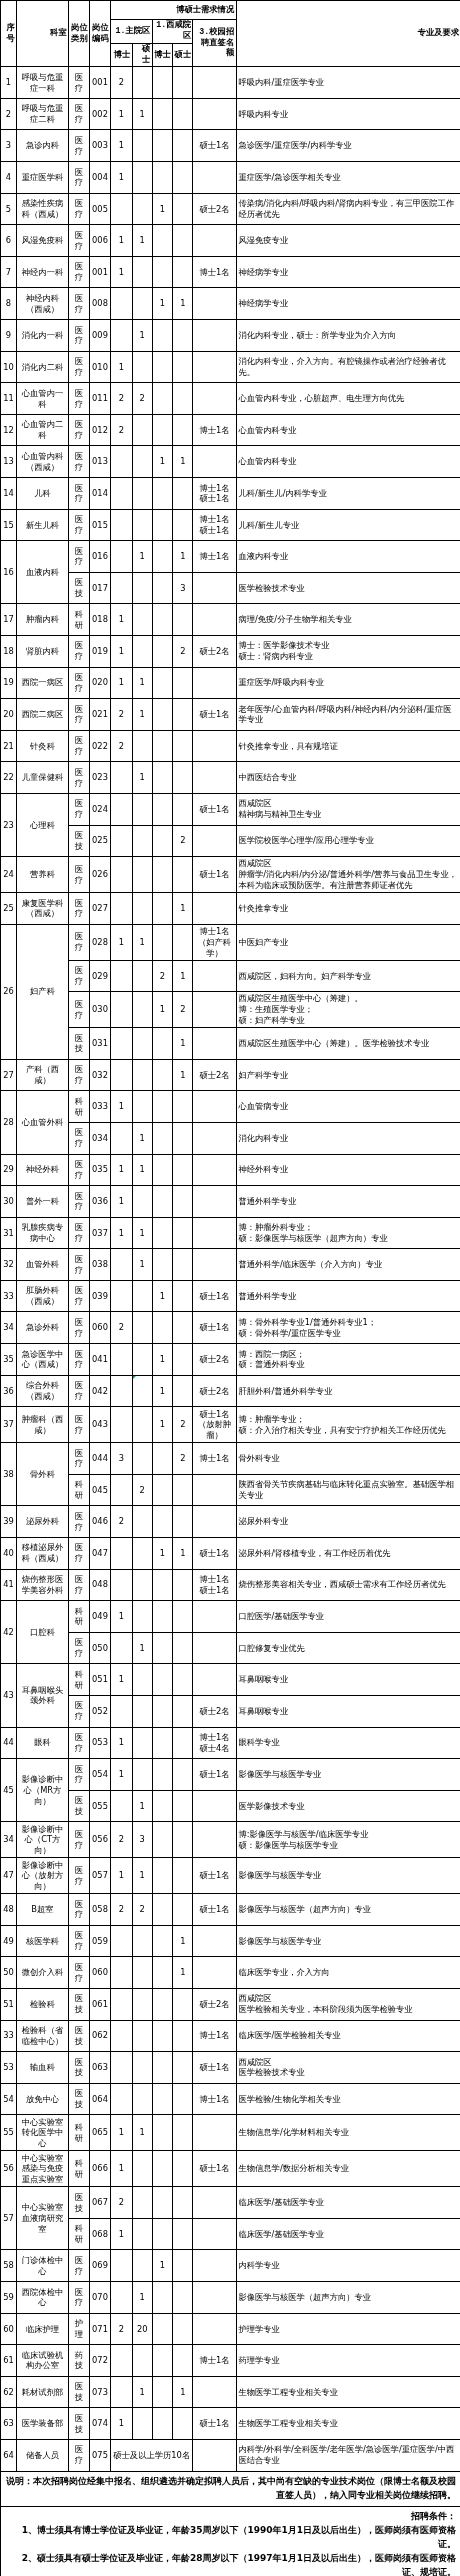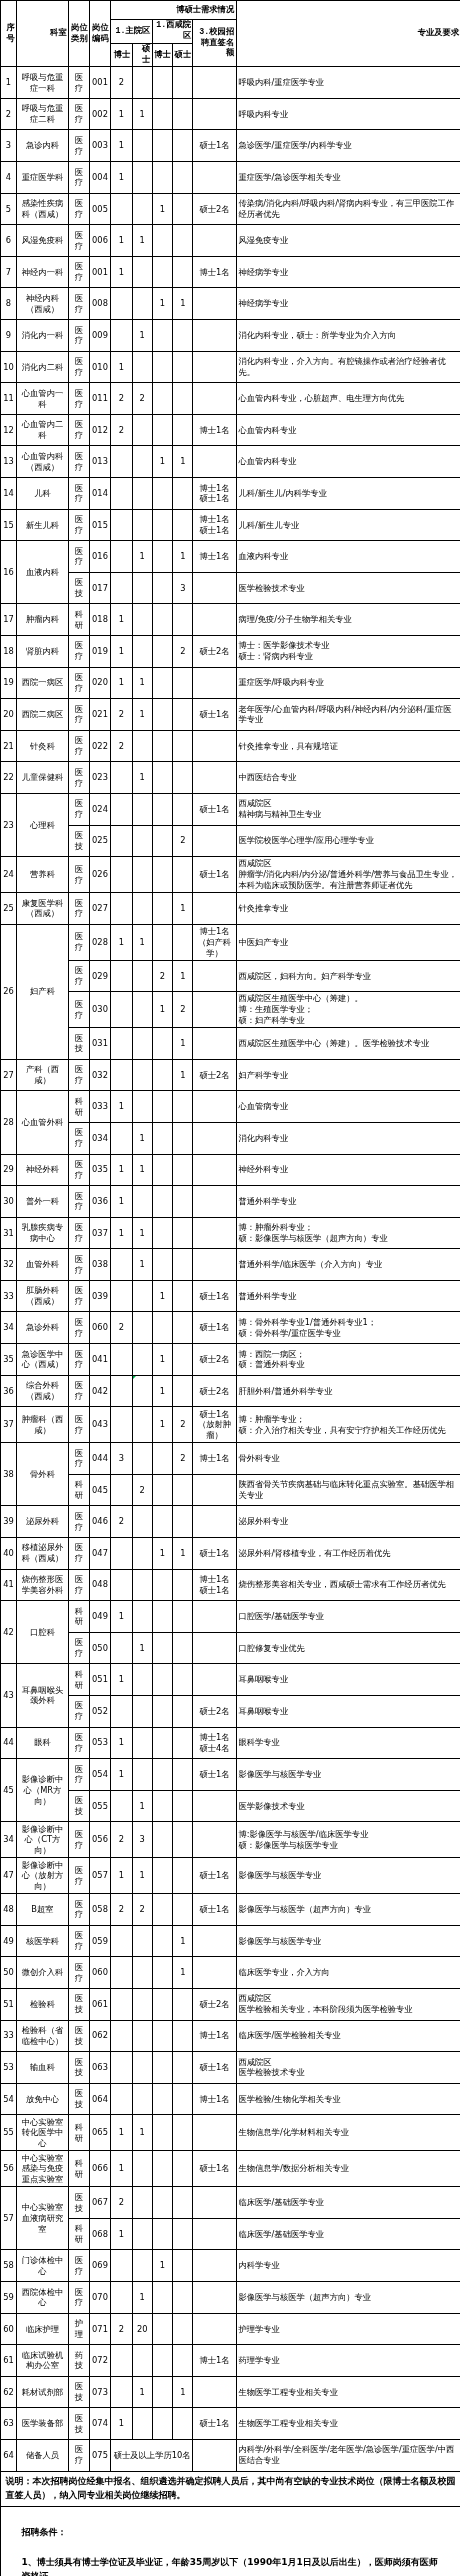--- a/index.html
+++ b/index.html
@@ -8,25 +8,25 @@
   .sheet th,.sheet td{border:0.6px solid #000;padding:1.3px 1.9px;font-size:8.3px;line-height:1.3;vertical-align:middle;word-break:break-all;}
   .sheet thead th{font-weight:bold;text-align:right;padding:0.6px 1.3px;font-family:Liberation Mono, monospace;}
   .sheet thead tr:nth-child(1) th{height:16.6px;}
   .sheet thead tr:nth-child(2) th{height:18px;}
   .sheet thead tr:nth-child(3) th{height:14px;}
   .sheet td{height:28px;}
   td.c{text-align:center;}
   td.dept{text-align:center;}
   td.major{text-align:left;white-space:pre-line;}
   td.direct{white-space:pre-line;}
-  td.merged{text-align:right;}
+  td.merged{text-align:center;}
   td.has-marker{position:relative;}
   i.tri{position:absolute;top:0;left:0;width:0;height:0;border-top:3.8px solid #00B050;border-right:3.8px solid transparent;}
-  tr.note-row td{height:auto;text-align:left;font-weight:bold;font-size:9px;line-height:1.55;padding:3.2px 4.5px;word-break:break-all;}
-  tr.note-row td div{margin:16px;}
+  tr.note-row td{height:auto;text-align:right;font-weight:bold;font-size:9px;line-height:1.55;padding:3.2px 4.5px;word-break:break-all;}
+  tr.note-row td div{margin:0;}
 </style>
 </head>
 <body>
 
 <table class="sheet">
   <colgroup>
     <col style="width:16px">
       <col style="width:52px">
       <col style="width:21px">
       <col style="width:21px">

